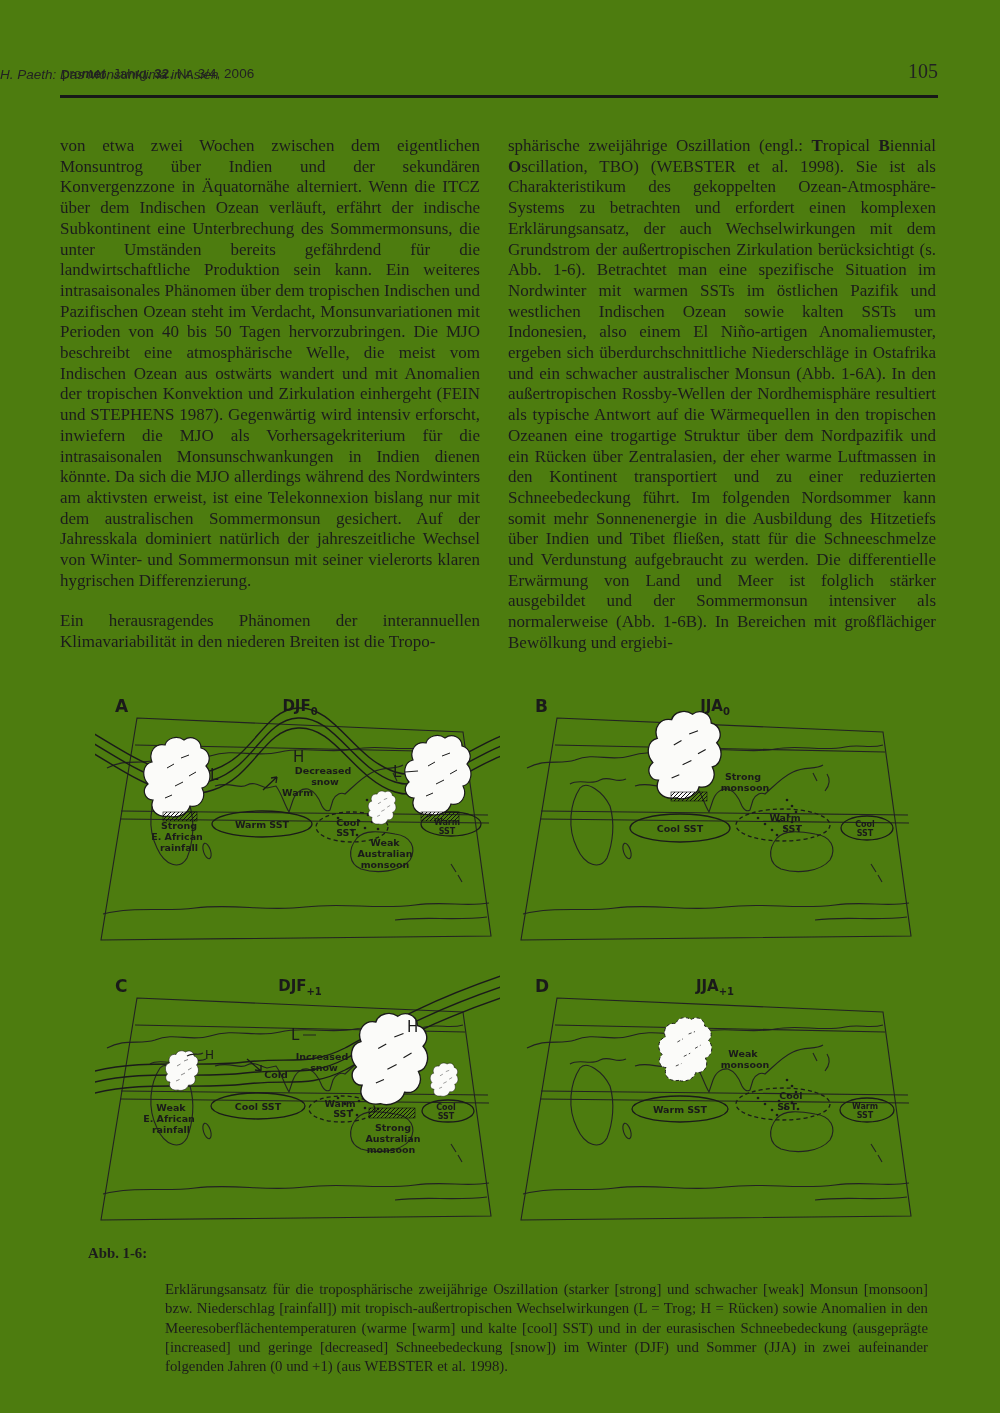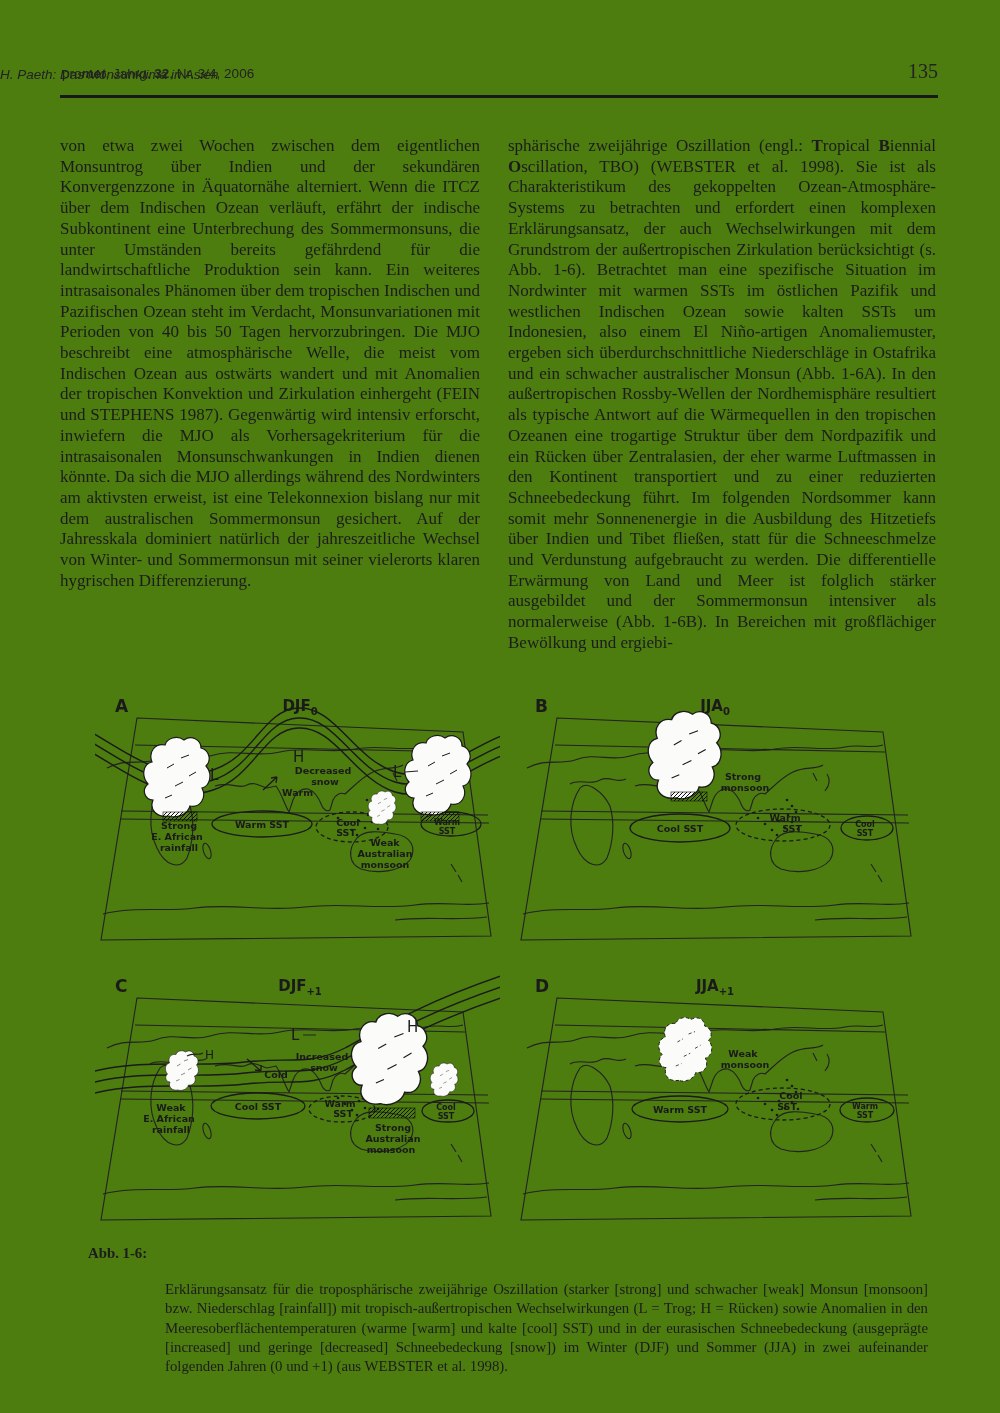--- a/index.html
+++ b/index.html
@@ -36,26 +36,27 @@
   svg .arrow{stroke:#1a1a1a;fill:none;stroke-width:1.3;}
 </style>
 </head>
 <body>
 
 <div class="page">
 
   <div class="hdr">
     <div class="hdr-left"><span>pro</span><span class="b i">met</span><span>, Jahrg. </span><span class="b">32</span><span>, Nr. 3/4, 2006</span></div>
     <div class="hdr-center">H. Paeth: Das Monsunklima in Asien</div>
-    <div class="hdr-page">135</div>
+    <div class="hdr-page">105</div>
   </div>
   <div class="rule"></div>
 
   <div class="col col-left">
     <p>von etwa zwei Wochen zwischen dem eigentlichen Monsuntrog über Indien und der sekundären Konvergenzzone in Äquatornähe alterniert. Wenn die ITCZ über dem Indischen Ozean verläuft, erfährt der indische Subkontinent eine Unterbrechung des Sommermonsuns, die unter Umständen bereits gefährdend für die landwirtschaftliche Produktion sein kann. Ein weiteres intrasaisonales Phänomen über dem tropischen Indischen und Pazifischen Ozean steht im Verdacht, Monsunvariationen mit Perioden von 40 bis 50 Tagen hervorzubringen. Die MJO beschreibt eine atmosphärische Welle, die meist vom Indischen Ozean aus ostwärts wandert und mit Anomalien der tropischen Konvektion und Zirkulation einhergeht (FEIN und STEPHENS 1987). Gegenwärtig wird intensiv erforscht, inwiefern die MJO als Vorhersagekriterium für die intrasaisonalen Monsunschwankungen in Indien dienen könnte. Da sich die MJO allerdings während des Nordwinters am aktivsten erweist, ist eine Telekonnexion bislang nur mit dem australischen Sommermonsun gesichert. Auf der Jahresskala dominiert natürlich der jahreszeitliche Wechsel von Winter- und Sommermonsun mit seiner vielerorts klaren hygrischen Differenzierung.</p>
+    <p>Ein herausragendes Phänomen der interannuellen Klimavariabilität in den niederen Breiten ist die Tropo-</p>
   </div>
   <div class="col col-right">
     <p><span>sphärische zweijährige Oszillation (engl.: </span><span class="b">T</span><span>ropical </span><span class="b">B</span><span>iennial </span><span class="b">O</span><span>scillation, TBO) (WEBSTER et al. 1998). Sie ist als Charakteristikum des gekoppelten Ozean-Atmosphäre-Systems zu betrachten und erfordert einen komplexen Erklärungsansatz, der auch Wechselwirkungen mit dem Grundstrom der außertropischen Zirkulation berücksichtigt (s. Abb. 1-6). Betrachtet man eine spezifische Situation im Nordwinter mit warmen SSTs im östlichen Pazifik und westlichen Indischen Ozean sowie kalten SSTs um Indonesien, also einem El Niño-artigen Anomaliemuster, ergeben sich überdurchschnittliche Niederschläge in Ostafrika und ein schwacher australischer Monsun (Abb. 1-6A). In den außertropischen Rossby-Wellen der Nordhemisphäre resultiert als typische Antwort auf die Wärmequellen in den tropischen Ozeanen eine trogartige Struktur über dem Nordpazifik und ein Rücken über Zentralasien, der eher warme Luftmassen in den Kontinent transportiert und zu einer reduzierten Schneebedeckung führt. Im folgenden Nordsommer kann somit mehr Sonnenenergie in die Ausbildung des Hitzetiefs über Indien und Tibet fließen, statt für die Schneeschmelze und Verdunstung aufgebraucht zu werden. Die differentielle Erwärmung von Land und Meer ist folglich stärker ausgebildet und der Sommermonsun intensiver als normalerweise (Abb. 1-6B). In Bereichen mit großflächiger Bewölkung und ergiebi-</span></p>
   </div>
 
   <svg width="0" height="0" style="position:absolute" aria-hidden="true">
     <defs>
       <pattern id="hatch" patternUnits="userSpaceOnUse" width="4" height="4">
         <path d="M0,4 L4,0" stroke="#111" stroke-width="1"></path>
       </pattern>

